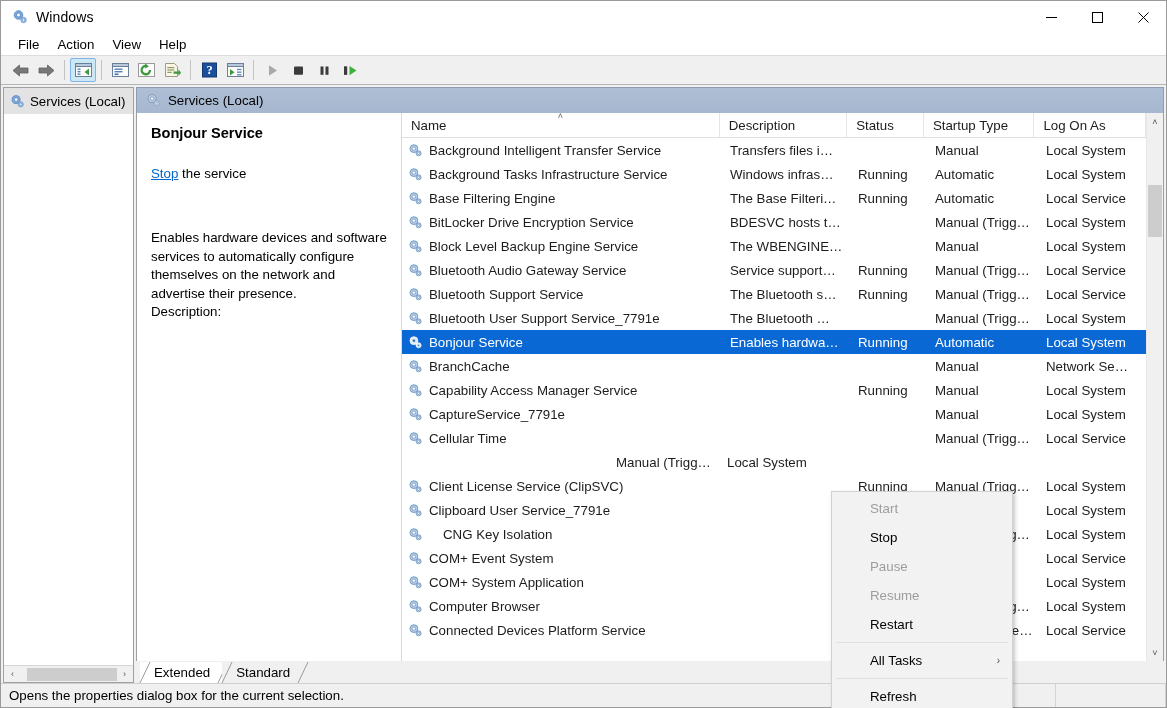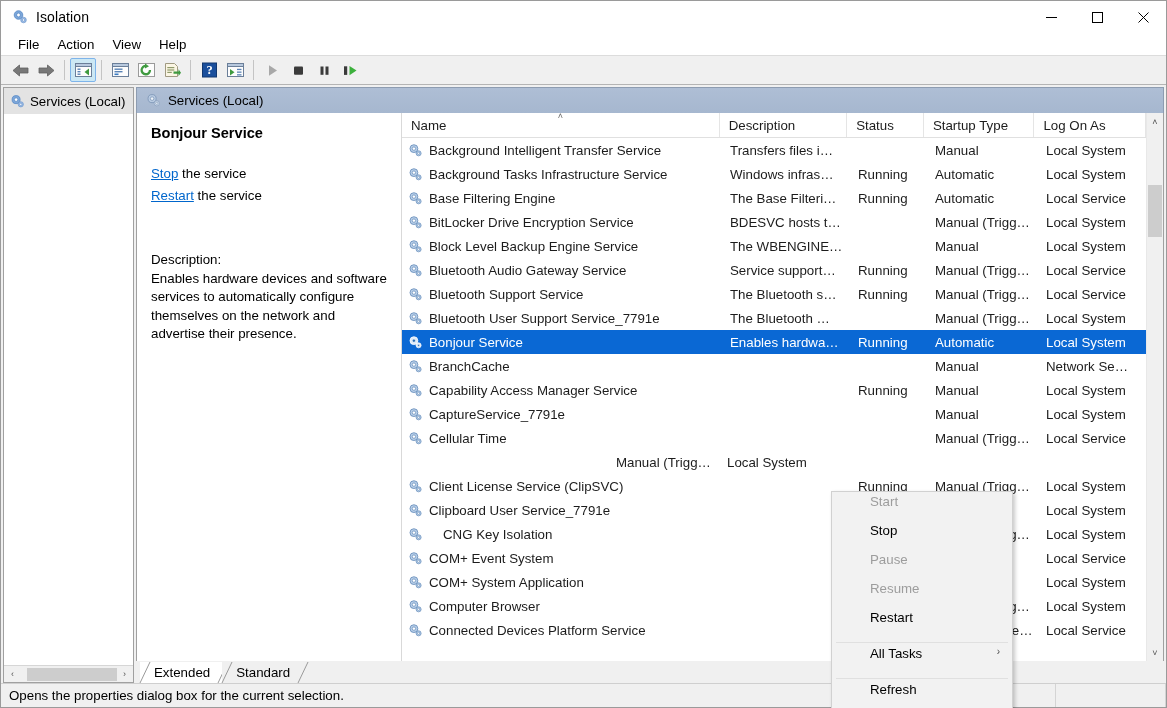--- a/index.html
+++ b/index.html
@@ -295,21 +295,21 @@
     width: 182px;
     background: #f2f2f2;
     border: 1px solid #d1d1d1;
     box-shadow: 2px 2px 4px rgba(0,0,0,.22);
     padding: 2px 0 2px 0;
     z-index: 50;
     font-size: 13.3px;
   }
   .ctx-item {
     height: 29px;
-    display: flex; 
+    display: flex; align-items: center;
     padding-left: 38px;
     color: #000;
     position: relative;
   }
   .ctx-item.disabled { color: #9d9d9d; }
   .ctx-item .submenu-arrow {
     position: absolute; right: 12px;
     font-size: 10px; color: #4d4d4d;
   }
   .ctx-sep {
@@ -328,21 +328,21 @@
         <g fill="#7da7d9" stroke="#4a7fc1" stroke-width=".7">
           <circle cx="6.5" cy="6" r="4.3"></circle>
         </g>
         <circle cx="6.5" cy="6" r="1.9" fill="#ffffff" stroke="#4a7fc1" stroke-width=".7"></circle>
         <g fill="#9dbde4" stroke="#5f8dc9" stroke-width=".6">
           <circle cx="11.5" cy="11" r="2.8"></circle>
         </g>
         <circle cx="11.5" cy="11" r="1.2" fill="#ffffff" stroke="#5f8dc9" stroke-width=".6"></circle>
       </svg>
     </span>
-    <span id="title-text">Isolation</span>
+    <span id="title-text">Windows</span>
     <div class="wincontrols">
       <div class="wc">
         <svg width="11" height="11" viewBox="0 0 11 11">
             <line x1="0" y1="5.5" x2="11" y2="5.5" stroke="#000" stroke-width="1"></line>
           </svg>
       </div>
       <div class="wc">
         <svg width="11" height="11" viewBox="0 0 11 11">
             <rect x="0.5" y="0.5" width="10" height="10" fill="none" stroke="#000" stroke-width="1"></rect>
           </svg>
@@ -491,26 +491,23 @@
         <span>Services (Local)</span>
       </div>
 
       <div id="content">
 
         <div id="details">
           <div id="detail-title">Bonjour Service</div>
           <div class="detail-link-row">
             <span class="detail-link">Stop</span><span> the service</span>
           </div>
-          <div class="detail-link-row">
-            <span class="detail-link">Restart</span><span> the service</span>
-          </div>
           <div id="detail-desc">
+            <div>Enables hardware devices and software services to automatically configure themselves on the network and advertise their presence.</div>
             <div>Description:</div>
-            <div>Enables hardware devices and software services to automatically configure themselves on the network and advertise their presence.</div>
           </div>
         </div>
 
         <div id="listwrap">
           <div id="lv-header">
               <div class="lv-col" style="width: 319px;">
                 <span>Name</span>
                 <span class="sort-caret">˄</span>
               </div>
               <div class="lv-col" style="width: 128px;">

